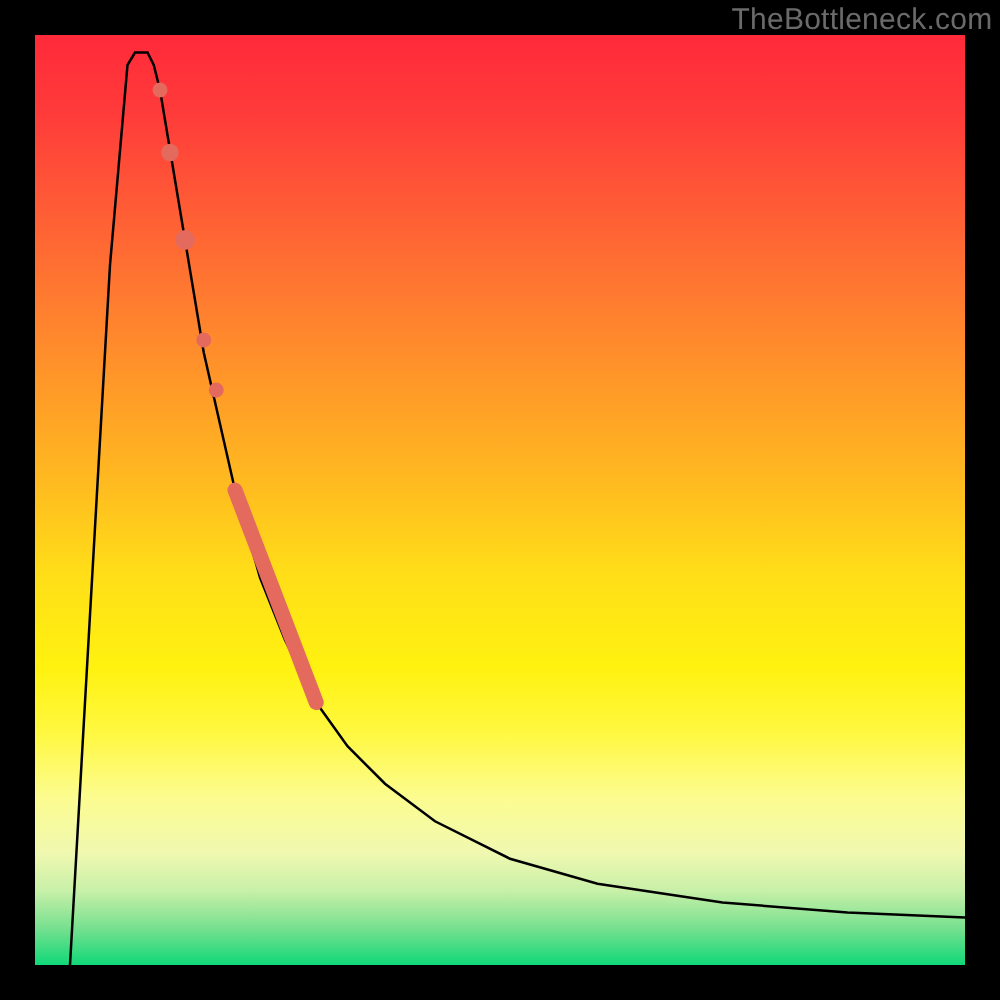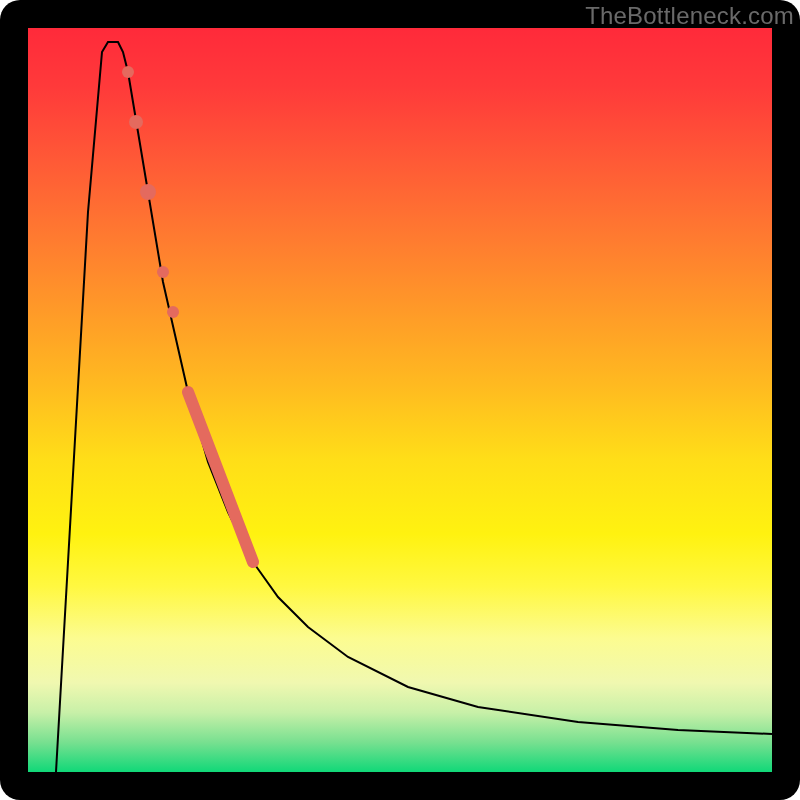--- a/index.html
+++ b/index.html
@@ -7,21 +7,20 @@
     padding: 0;
     width: 800px;
     height: 800px;
     overflow: hidden;
   }
   .chart-container {
     width: 800px;
     height: 800px;
     position: relative;
     background: #000;
-    border-radius: 20px;
   }
   .plot-area {
     position: absolute;
     left: 28px;
     top: 28px;
     width: 744px;
     height: 744px;
     background: linear-gradient(to bottom,
       #ff2a3a 0%,
       #ff3a3a 8%,

